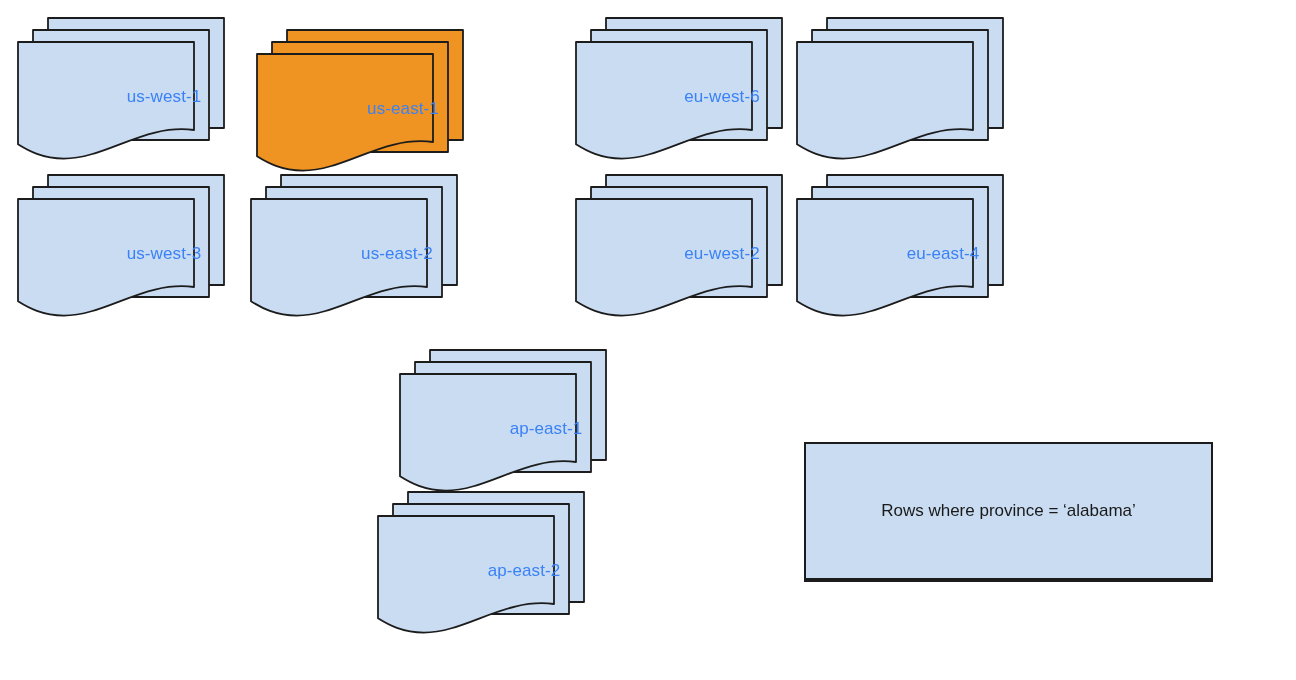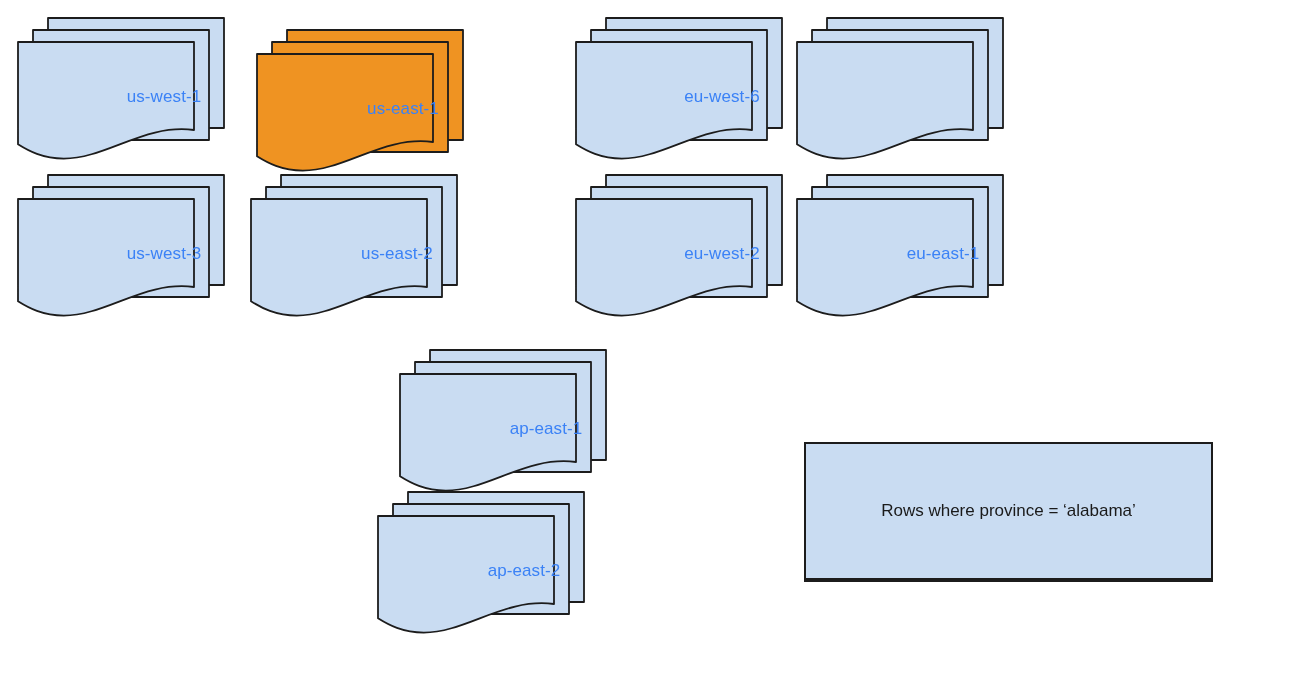--- a/index.html
+++ b/index.html
@@ -131,21 +131,21 @@
         <path d="M0,0 L176,0 L176,88 C126.72,81.4 88,116.60000000000001 45.760000000000005,116.60000000000001 C24.64,116.60000000000001 10.559999999999999,108.9 0,102.30000000000001 Z" transform="translate(0,24)" fill="#c9dcf2" stroke="#1c1c1c" stroke-width="1.8" stroke-linejoin="round"></path>
       </svg>
       <div class="stack-label" style="top: 24px;">eu-west-2</div>
     </div>
     <div class="stack" style="left: 797px; top: 175px;">
       <svg viewBox="0 0 206 152">
         <path d="M0,0 L176,0 L176,110 L0,110 Z" transform="translate(30,0)" fill="#c9dcf2" stroke="#1c1c1c" stroke-width="1.8" stroke-linejoin="round"></path>
         <path d="M0,0 L176,0 L176,110 L0,110 Z" transform="translate(15,12)" fill="#c9dcf2" stroke="#1c1c1c" stroke-width="1.8" stroke-linejoin="round"></path>
         <path d="M0,0 L176,0 L176,88 C126.72,81.4 88,116.60000000000001 45.760000000000005,116.60000000000001 C24.64,116.60000000000001 10.559999999999999,108.9 0,102.30000000000001 Z" transform="translate(0,24)" fill="#c9dcf2" stroke="#1c1c1c" stroke-width="1.8" stroke-linejoin="round"></path>
       </svg>
-      <div class="stack-label" style="top: 24px;">eu-east-1</div>
+      <div class="stack-label" style="top: 24px;">eu-east-4</div>
     </div>
     <div class="stack" style="left: 400px; top: 350px;">
       <svg viewBox="0 0 206 152">
         <path d="M0,0 L176,0 L176,110 L0,110 Z" transform="translate(30,0)" fill="#c9dcf2" stroke="#1c1c1c" stroke-width="1.8" stroke-linejoin="round"></path>
         <path d="M0,0 L176,0 L176,110 L0,110 Z" transform="translate(15,12)" fill="#c9dcf2" stroke="#1c1c1c" stroke-width="1.8" stroke-linejoin="round"></path>
         <path d="M0,0 L176,0 L176,88 C126.72,81.4 88,116.60000000000001 45.760000000000005,116.60000000000001 C24.64,116.60000000000001 10.559999999999999,108.9 0,102.30000000000001 Z" transform="translate(0,24)" fill="#c9dcf2" stroke="#1c1c1c" stroke-width="1.8" stroke-linejoin="round"></path>
       </svg>
       <div class="stack-label" style="top: 24px;">ap-east-1</div>
     </div>
     <div class="stack" style="left: 378px; top: 492px;">

